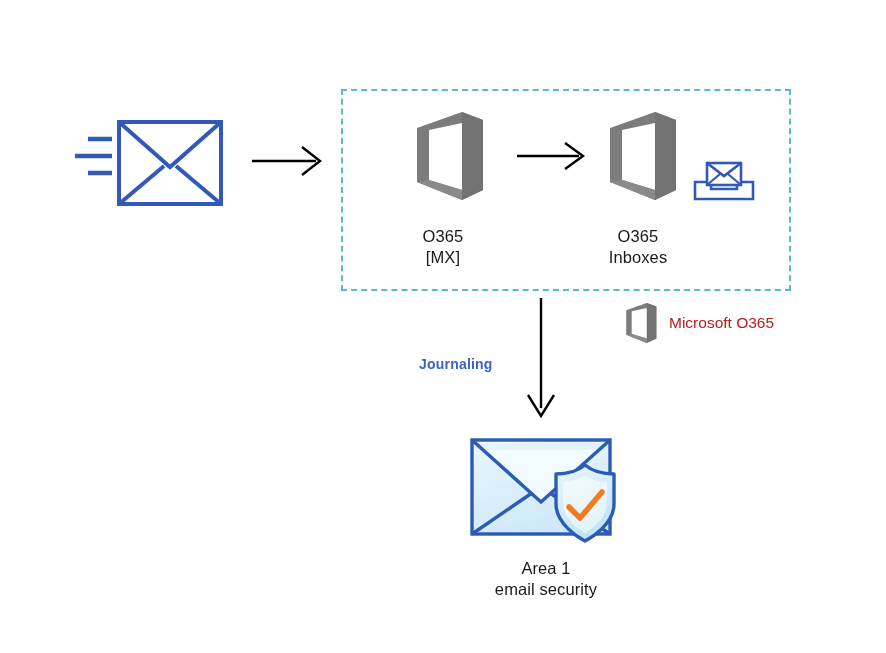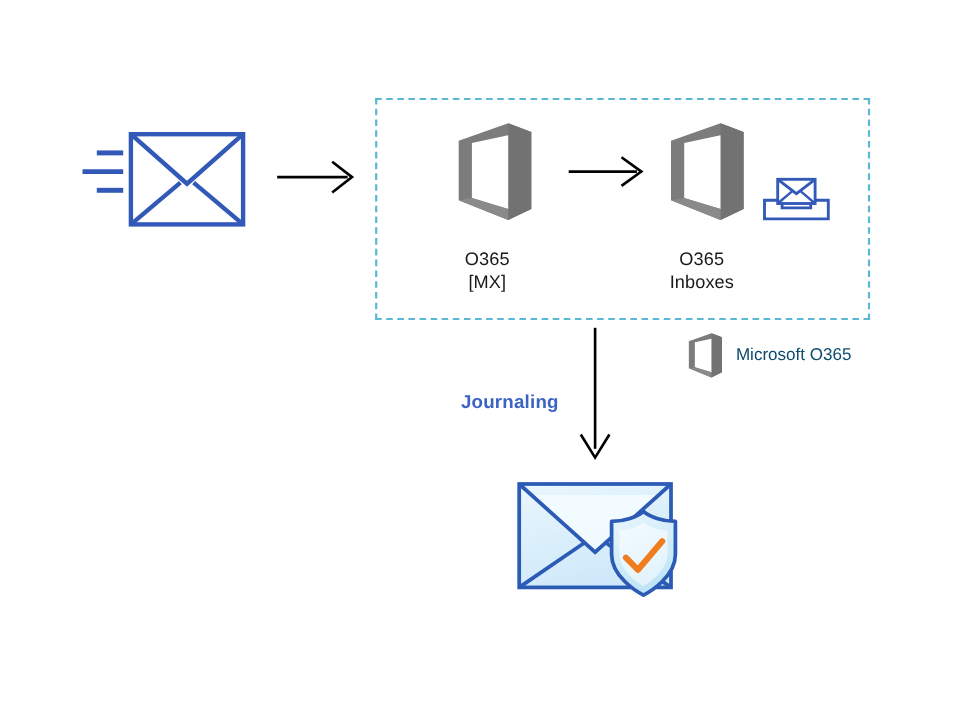--- a/index.html
+++ b/index.html
@@ -33,28 +33,28 @@
   .dashed-group {
     position: absolute;
     border: 2px dashed #5bb8d4;
     box-sizing: border-box;
     background: transparent;
   }
   .journaling-label {
     position: absolute;
     color: #3b63c4;
     font-weight: bold;
-    font-size: 17px;
+    font-size: 14px;
     font-family: "Liberation Sans", sans-serif;
     letter-spacing: 0.2px;
     white-space: nowrap;
   }
   .legend-label {
     position: absolute;
-    color: #0c4a6e;
+    color: #b91c1c;
     font-size: 15.5px;
     font-family: "Liberation Sans", sans-serif;
     white-space: nowrap;
   }
   svg { display: block; overflow: visible; }
 </style>
 </head>
 <body>
 
 <div id="canvas">
@@ -178,14 +178,16 @@
       <path d="M117 42 C129 42 140 38 146 33 C152 38 163 42 175 42
                L175 72 C175 92 152 106 146 109 C140 106 117 92 117 72 Z" transform="translate(-29,0)" fill="url(#shieldGrad)" stroke="#2b5bb5" stroke-width="3.4" stroke-linejoin="round"></path>
 
       <path d="M124 50 C133 50 141 47 146 43 C151 47 159 50 168 50
                L168 71 C168 87 151 98 146 101 C141 98 124 87 124 71 Z" transform="translate(-29,0)" fill="#ffffff" opacity="0.55" stroke="none"></path>
 
       <polyline points="101,75 112,86 134,60" fill="none" stroke="#f07c1e" stroke-width="5.5" stroke-linecap="round" stroke-linejoin="round"></polyline>
     </svg>
   </div>
 
+  <div class="node-label" style="left:466px; top:558px; width:160px;">Area 1
+email security</div>
 
 </div>
 
 </body></html>

